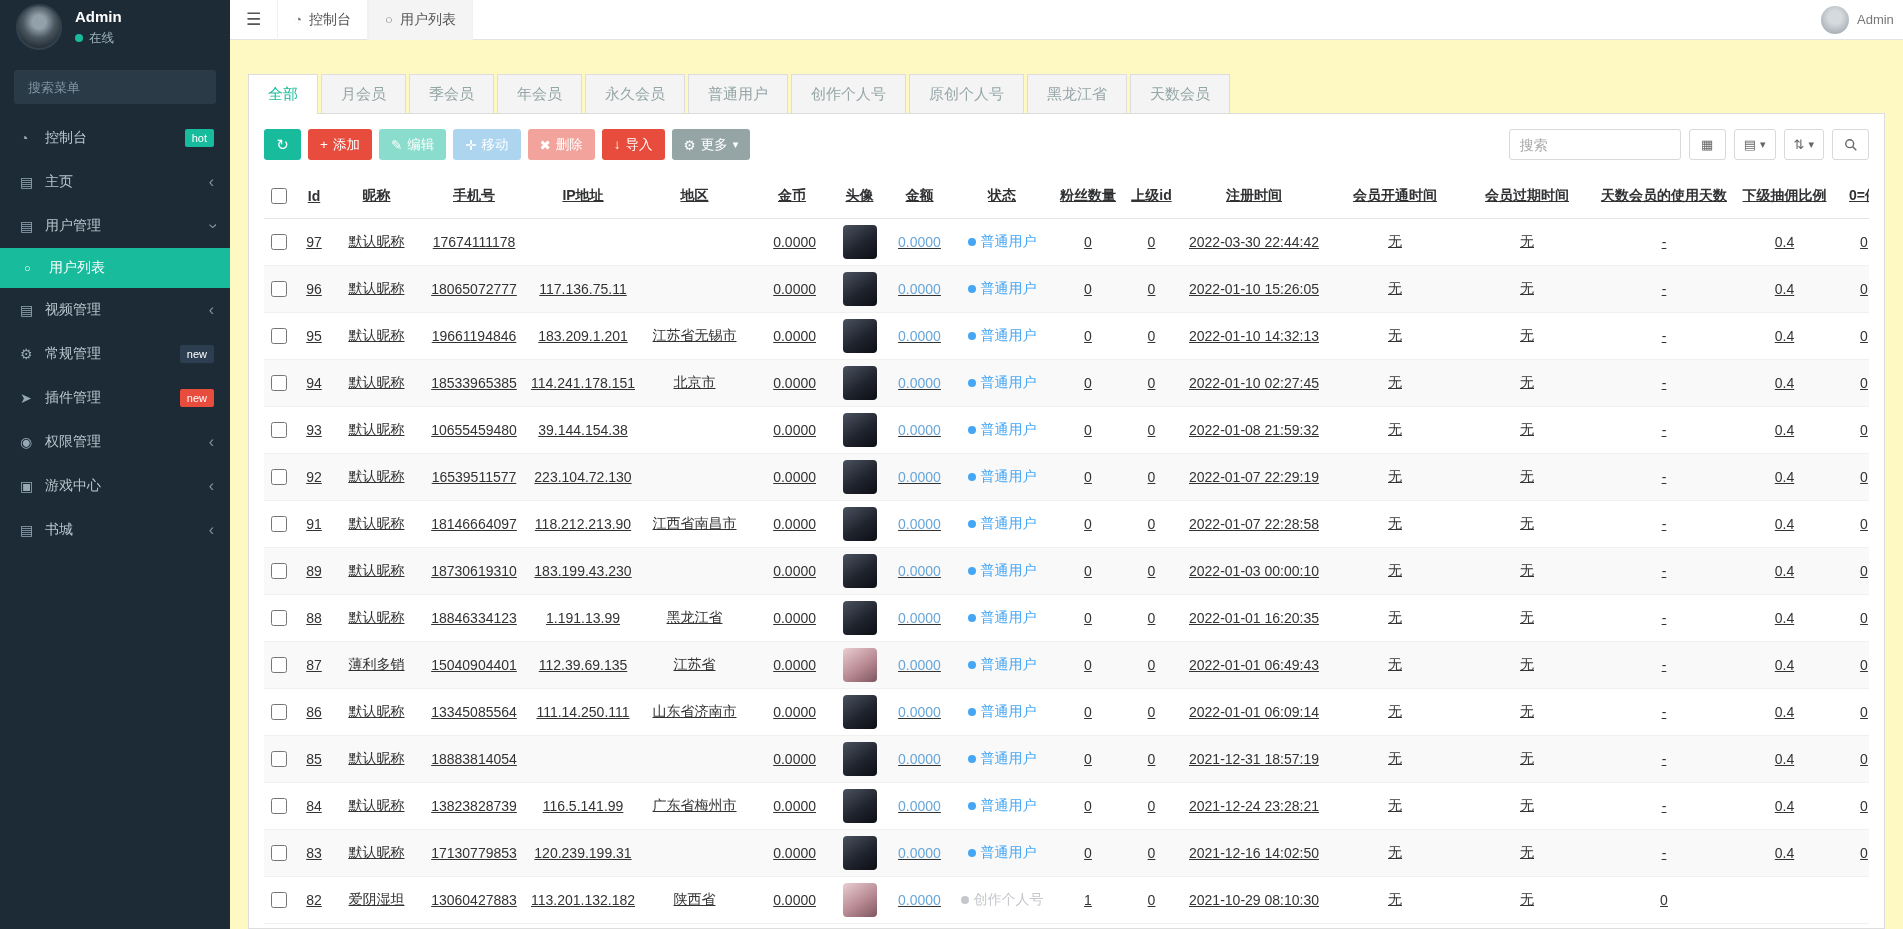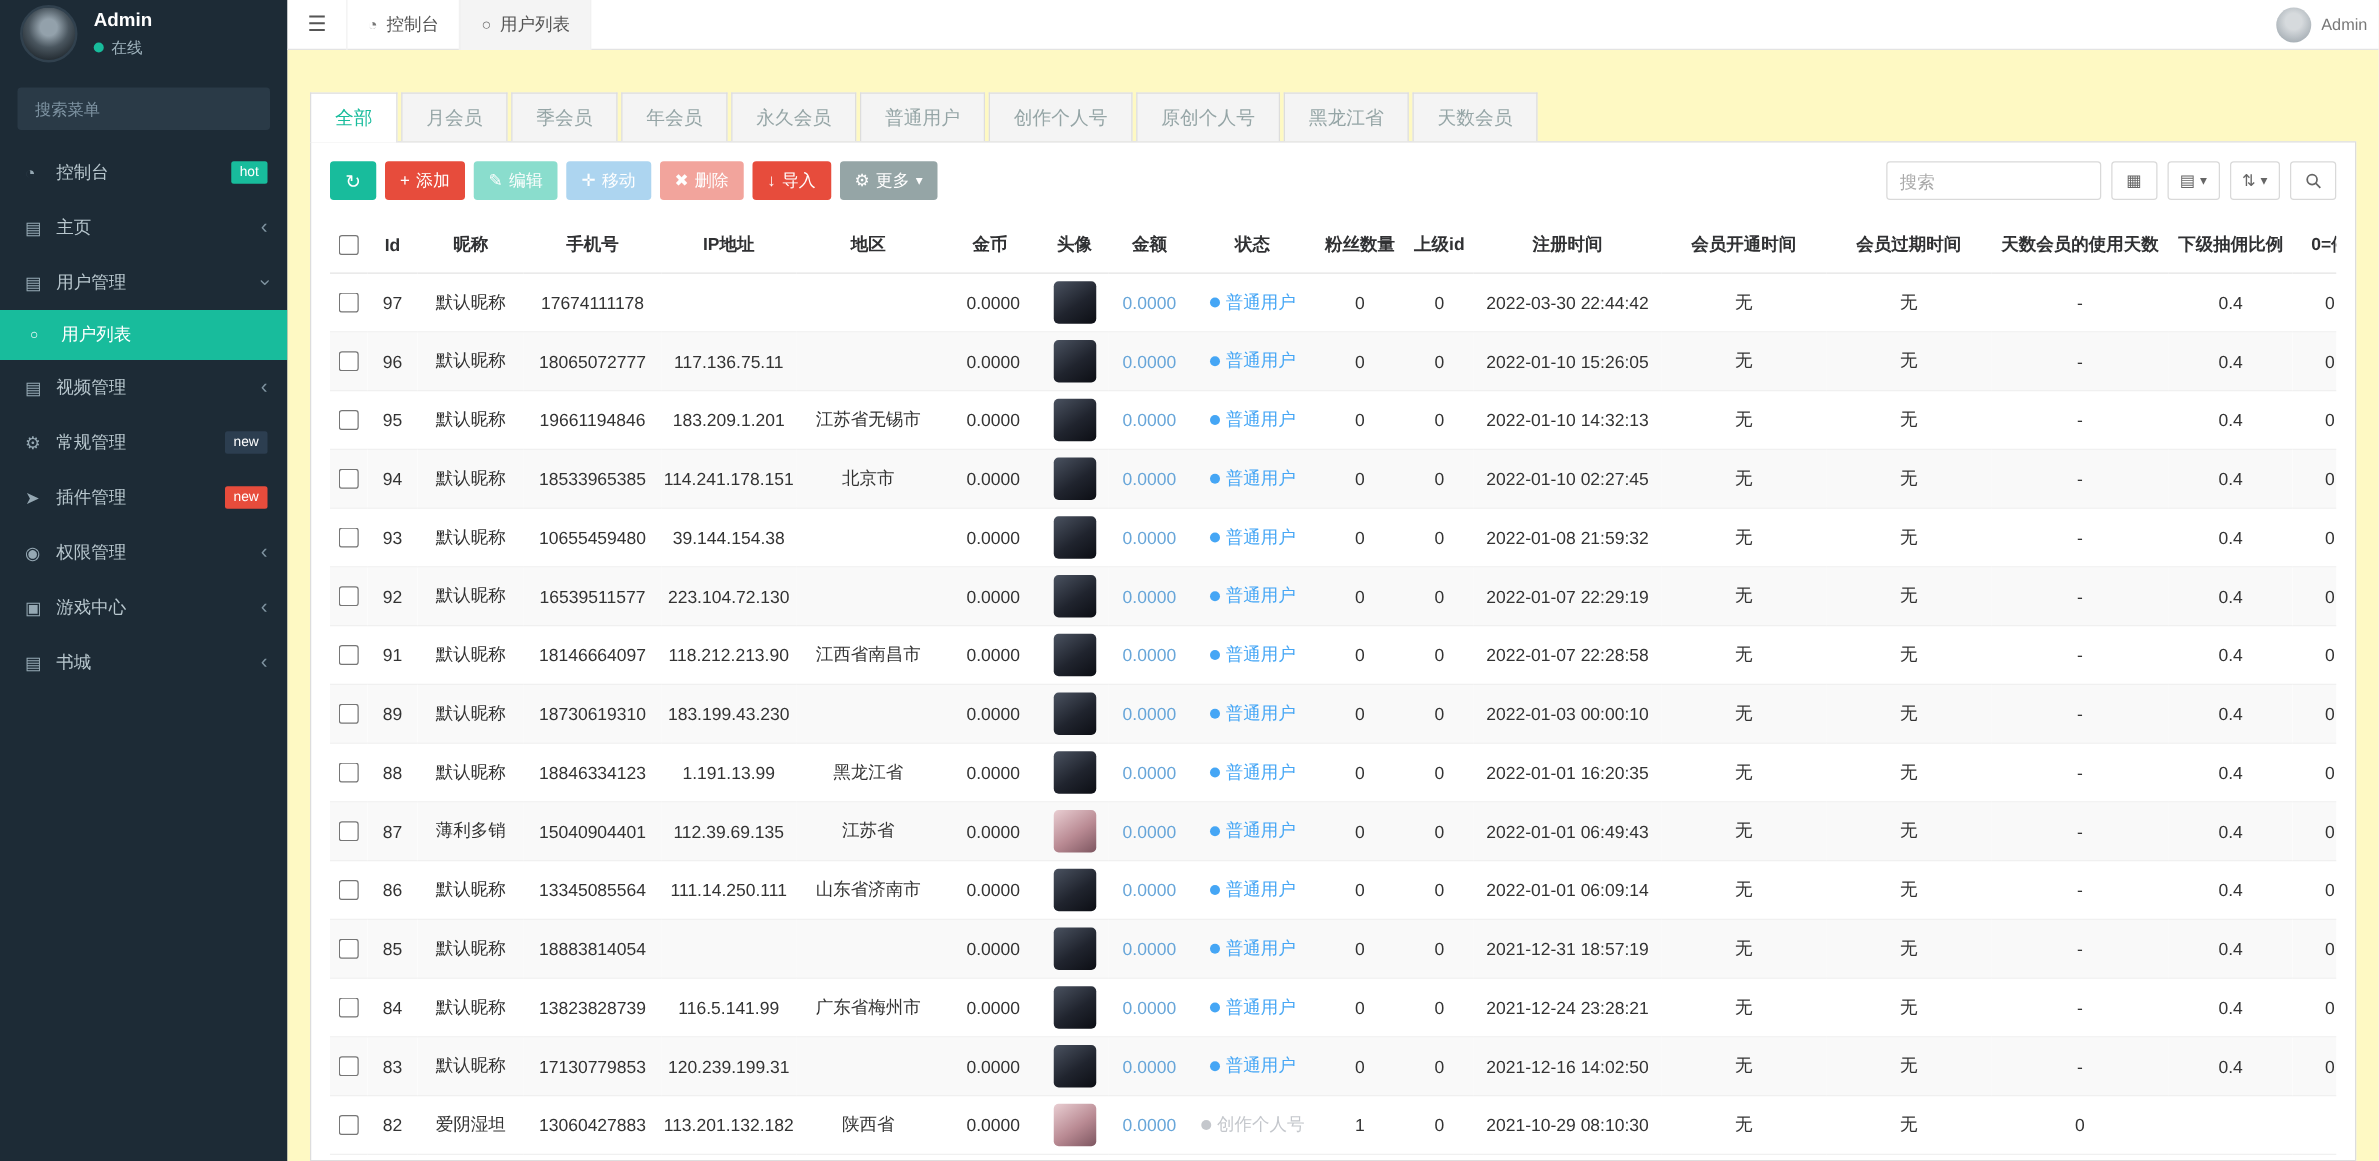--- a/index.html
+++ b/index.html
@@ -72,21 +72,21 @@
   .btn-more { background: #95a5a6; }
   .caret { font-size: 11px; }
   .tb-right { margin-left: auto; display: flex; align-items: center; gap: 8px; }
   .search-input { width: 172px; height: 31px; border: 1px solid #d9d9d9; border-radius: 3px; padding: 0 10px; font-size: 14px; color: #333; font-family: inherit; outline: none; }
   .search-input::placeholder { color: #aaa; }
   .icon-btn { height: 31px; min-width: 37px; background: #fff; border: 1px solid #d9d9d9; border-radius: 3px; color: #666;
     display: inline-flex; align-items: center; justify-content: center; gap: 4px; font-size: 13px; padding: 0 9px; cursor: pointer; }
 
   
   .table-wrap { flex: 1; overflow: hidden; min-height: 0; }
-  table { border-collapse: collapse; table-layout: fixed; width: 1630px; font-size: 14px; }
+  table { border-collapse: collapse; table-layout: fixed; width: 1630px; font-size: 14px; text-decoration: underline; }
   thead th { font-weight: bold; color: #303133; height: 44px; text-align: center; border-bottom: 1px solid #e4e4e4; white-space: nowrap; overflow: hidden; }
   tbody td { height: 47px; text-align: center; color: #333; border-bottom: 1px solid #f0f0f0; white-space: nowrap; overflow: hidden; }
   tbody tr:nth-child(even) { background: #f9f9f9; }
   td.coin { text-align: right; padding-right: 16px; }
   input[type="checkbox"] { width: 16px; height: 16px; margin: 0; vertical-align: middle; }
   .avatar-sq { width: 34px; height: 34px; border-radius: 4px; margin: 0 auto; }
   .avatar-dark  { background: linear-gradient(145deg, #4a5260 0%, #20242e 55%, #0c0e14 100%); }
   .avatar-light { background: linear-gradient(145deg, #e9ced2 0%, #b98a93 55%, #7d5660 100%); }
   .amount-link { color: #68a6d9; text-decoration: none; cursor: pointer; }
   .status { display: inline-flex; align-items: center; gap: 5px; }

